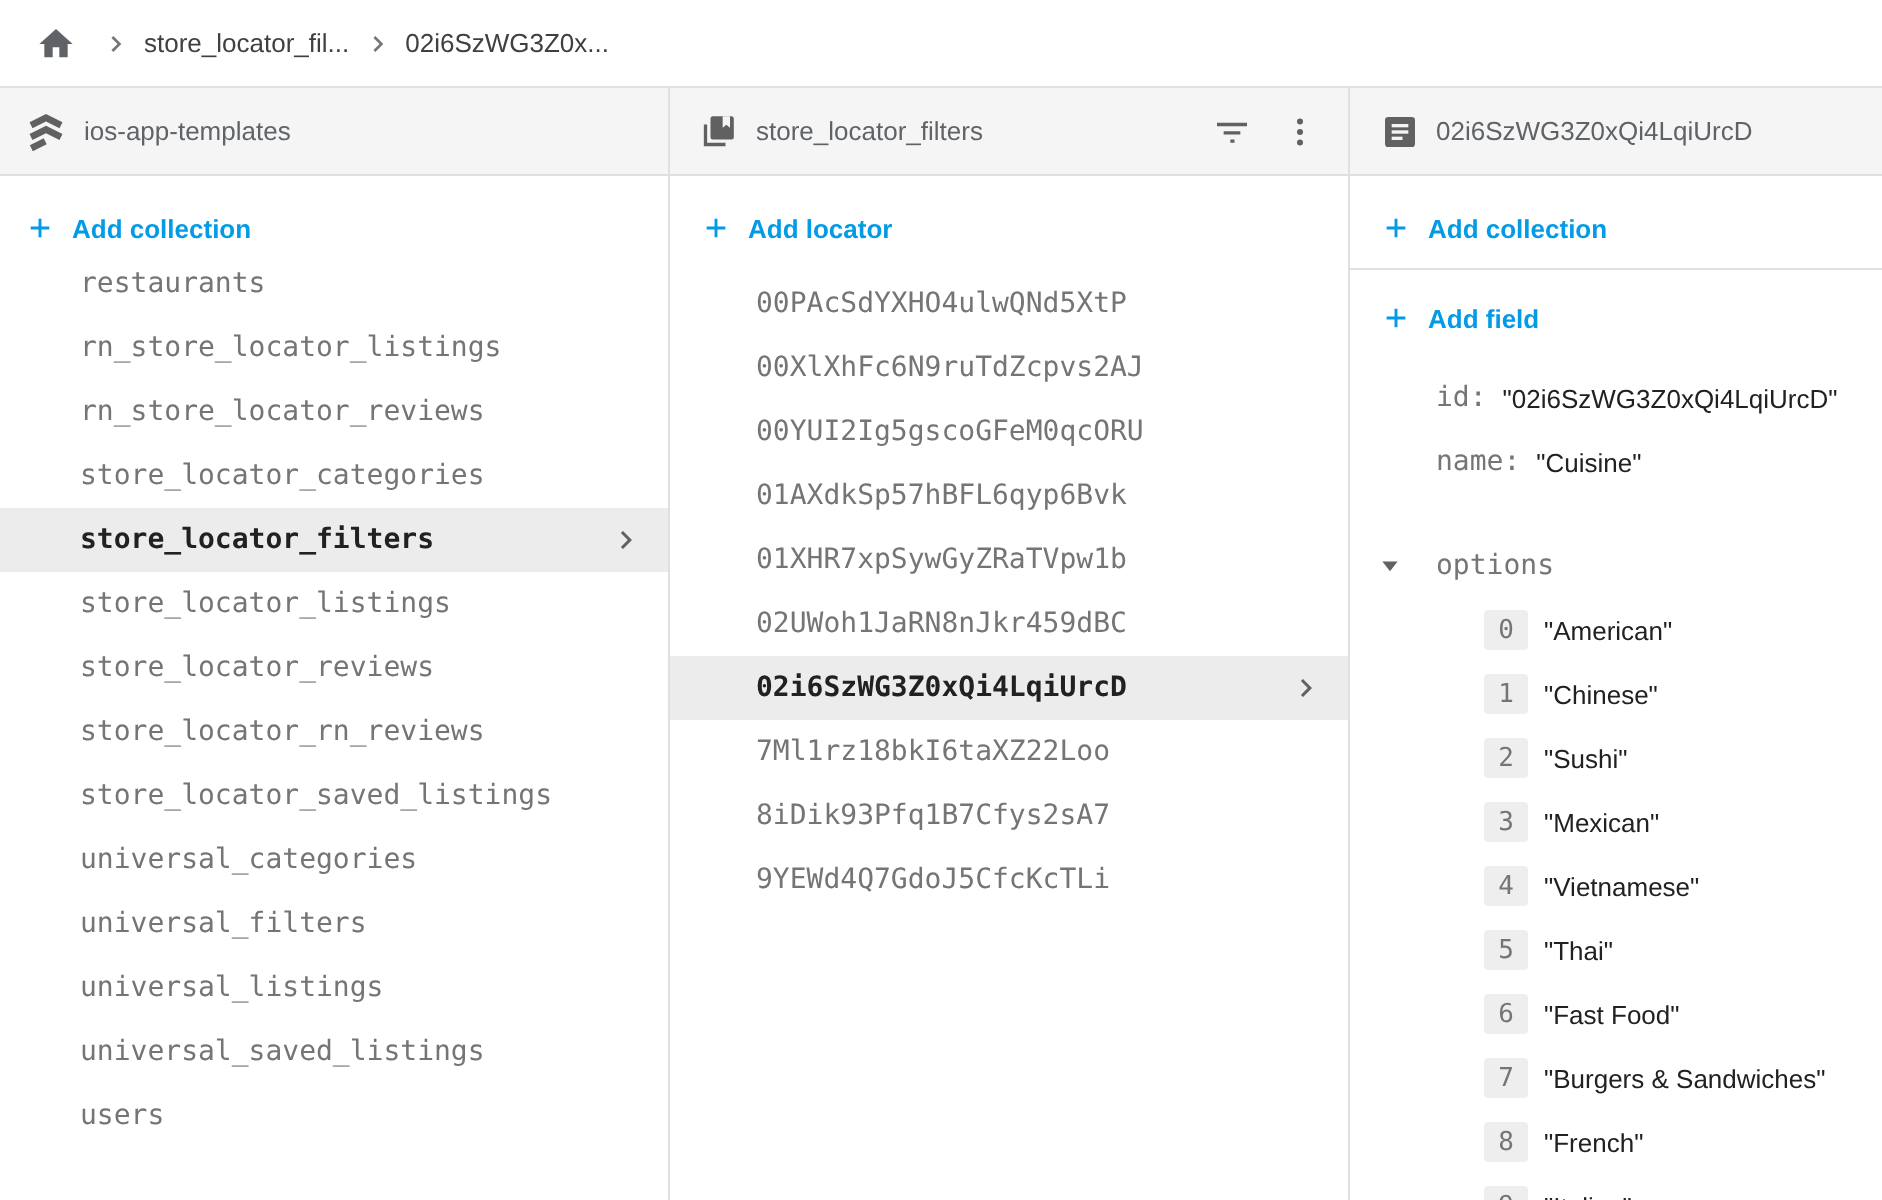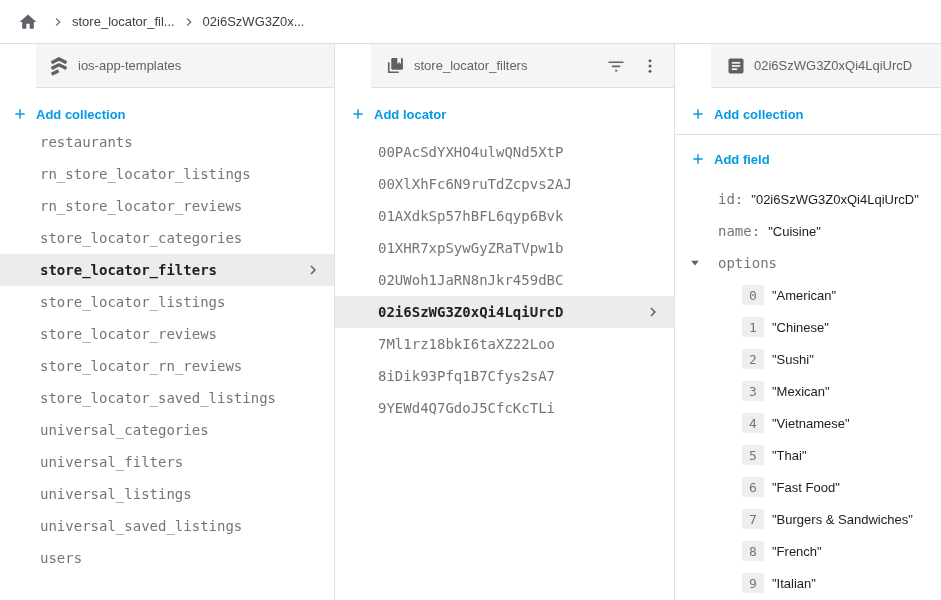--- a/index.html
+++ b/index.html
@@ -17,21 +17,21 @@
 
   
   .panels { display:flex; height:556px; }
   .panel { display:flex; flex-direction:column; border-right:1px solid #e0e0e0; }
   .panel-collections { width:335px; }
   .panel-documents   { width:340px; }
   .panel-detail      { flex:1; border-right:none; }
 
   .panel-header { height:44px; flex:0 0 44px; background:#f5f5f5;
     border-bottom:1px solid #e0e0e0; display:flex; align-items:center;
-    padding:0 13px;margin-left:36px; }
+    padding:0 13px; }
   .panel-title { font-size:13px; color:#5f6368; margin-left:9px; white-space:nowrap;
     overflow:hidden; text-overflow:ellipsis; }
   .header-actions { margin-left:auto; display:flex; align-items:center; gap:10px; }
   .icon-btn { width:24px; height:24px; display:flex; align-items:center;
     justify-content:center; cursor:pointer; }
 
   .panel-content { padding-top:10px; overflow:hidden; }
 
   .add-row { height:32px; display:flex; align-items:center; cursor:pointer; }
   .add-row .plus { width:16px; display:flex; align-items:center; justify-content:center; }
@@ -50,21 +50,21 @@
 
   
   .detail-divider { border-top:1px solid #e0e0e0; margin-top:4px; }
   .add-field-row { margin-top:8px; }
   .fields { margin-top:8px; }
   .field-row { height:32px; display:flex; align-items:center; padding-left:43px;
     cursor:pointer; white-space:nowrap; }
   .field-key { font-size:14px; color:#757575; }
   .field-value { font-size:13px; color:#212121; margin-left:8px; }
   .options-row { height:32px; display:flex; align-items:center; padding-left:15px;
-    white-space:nowrap; }
+    white-space:nowrap;margin-top:20px; }
   .tri-btn { width:10px; display:flex; align-items:center; justify-content:center;
     cursor:pointer; }
   .options-key { font-size:14px; color:#757575; margin-left:18px; }
   .option-item { height:32px; display:flex; align-items:center; padding-left:67px;
     cursor:pointer; white-space:nowrap; }
   .idx-badge { width:22px; height:20px; background:#eeeeee; border-radius:2px;
     display:flex; align-items:center; justify-content:center;
     font-size:13px; color:#757575; }
   .option-value { font-size:13px; color:#212121; margin-left:8px; }
 </style>
@@ -200,20 +200,23 @@
         <span class="add-label">Add locator</span>
       </div>
       <div class="documents-list">
         <div class="list-item mono">
             <span>00PAcSdYXHO4ulwQNd5XtP</span>
           </div>
         <div class="list-item mono">
             <span>00XlXhFc6N9ruTdZcpvs2AJ</span>
           </div>
         <div class="list-item mono">
+            <span>00YUI2Ig5gscoGFeM0qcORU</span>
+          </div>
+        <div class="list-item mono">
             <span>01AXdkSp57hBFL6qyp6Bvk</span>
           </div>
         <div class="list-item mono">
             <span>01XHR7xpSywGyZRaTVpw1b</span>
           </div>
         <div class="list-item mono">
             <span>02UWoh1JaRN8nJkr459dBC</span>
           </div>
         <div class="list-item mono selected">
           <span>02i6SzWG3Z0xQi4LqiUrcD</span>

